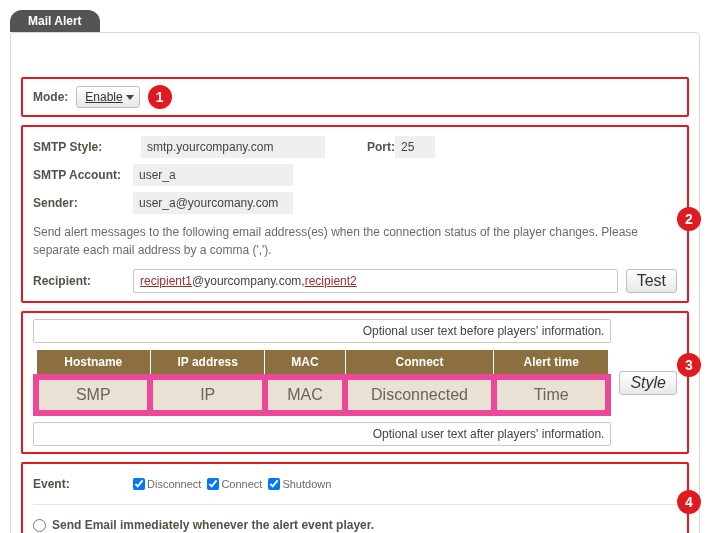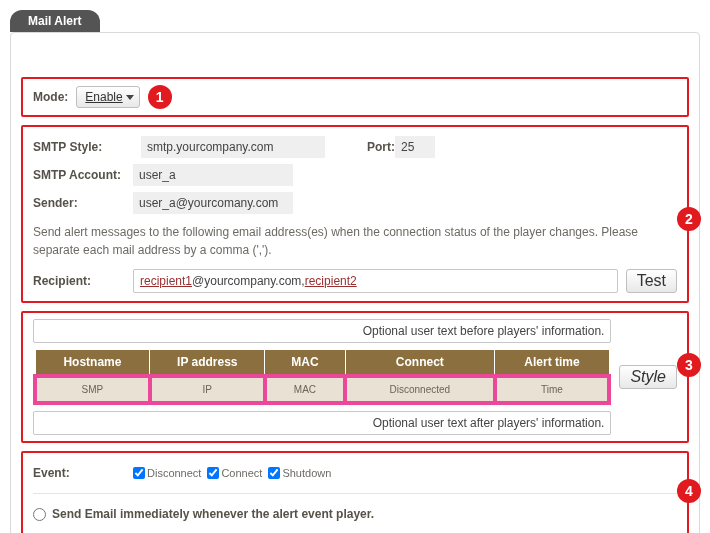--- a/index.html
+++ b/index.html
@@ -22,21 +22,21 @@
   .select{border:1px solid #bfbfbf;border-radius:3px;background:linear-gradient(#fff,#e8e8e8);height:22px;padding:0 16px 0 8px;font-size:12px;color:#333;position:relative;display:inline-flex;align-items:center;text-decoration:underline;}
   .select::after{content:"";position:absolute;right:5px;top:50%;margin-top:-2px;border-left:4px solid transparent;border-right:4px solid transparent;border-top:5px solid #444;}
   .btn{border:1px solid #bfbfbf;border-radius:3px;background:linear-gradient(#fff,#e8e8e8);height:24px;padding:8px 10px;font-size:16px;color:#333;display:inline-flex;align-items:center;cursor:pointer;}
   .hr{border-top:1px solid var(--border2);margin:6px 0;}
   .box{border:2px solid var(--red);border-radius:2px;padding:6px 10px;margin:2px 0 8px;position:relative;}
   .badge{position:absolute;width:24px;height:24px;border-radius:50%;background:var(--red);color:#fff;font-weight:bold;display:flex;align-items:center;justify-content:center;font-size:14px;}
   .hint{color:var(--text);font-size:12px;line-height:1.5;margin:6px 0 8px;}
   .link{color:#9a2f2f;text-decoration:underline;}
   table.tbl{border-collapse:collapse;width:100%;}
   table.tbl th{background:var(--brown);color:#fff;font-size:12px;font-weight:bold;text-align:center;padding:5px 4px;border:1px solid #fff;}
-  table.tbl td{background:var(--tan);color:#6b6555;font-size:10px;text-align:center;padding:6px 4px;border:4px solid #ec4899;}
+  table.tbl td{background:var(--tan);color:#6b6555;font-size:16px;text-align:center;padding:6px 4px;border:6px solid #ec4899;}
   .check{display:inline-flex;align-items:center;margin-right:6px;font-size:11px;color:var(--text);line-height:1;}
   .check input{margin:0 2px 0 0;width:12px;height:12px;}
   .radio{display:inline-flex;align-items:center;font-size:12px;color:var(--label);}
   .radio input{margin:0 6px 0 0;}
 </style>
 </head>
 <body>
 
 
 

